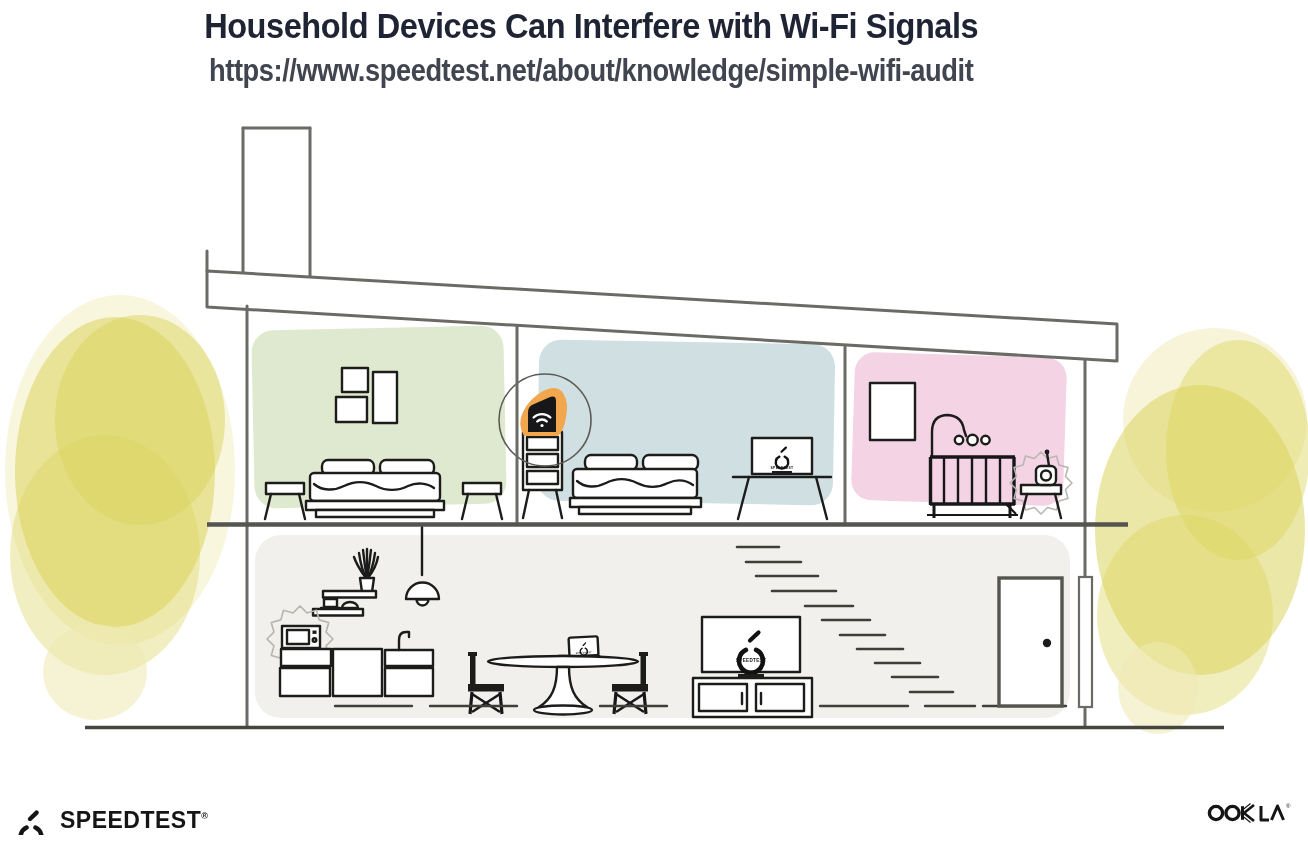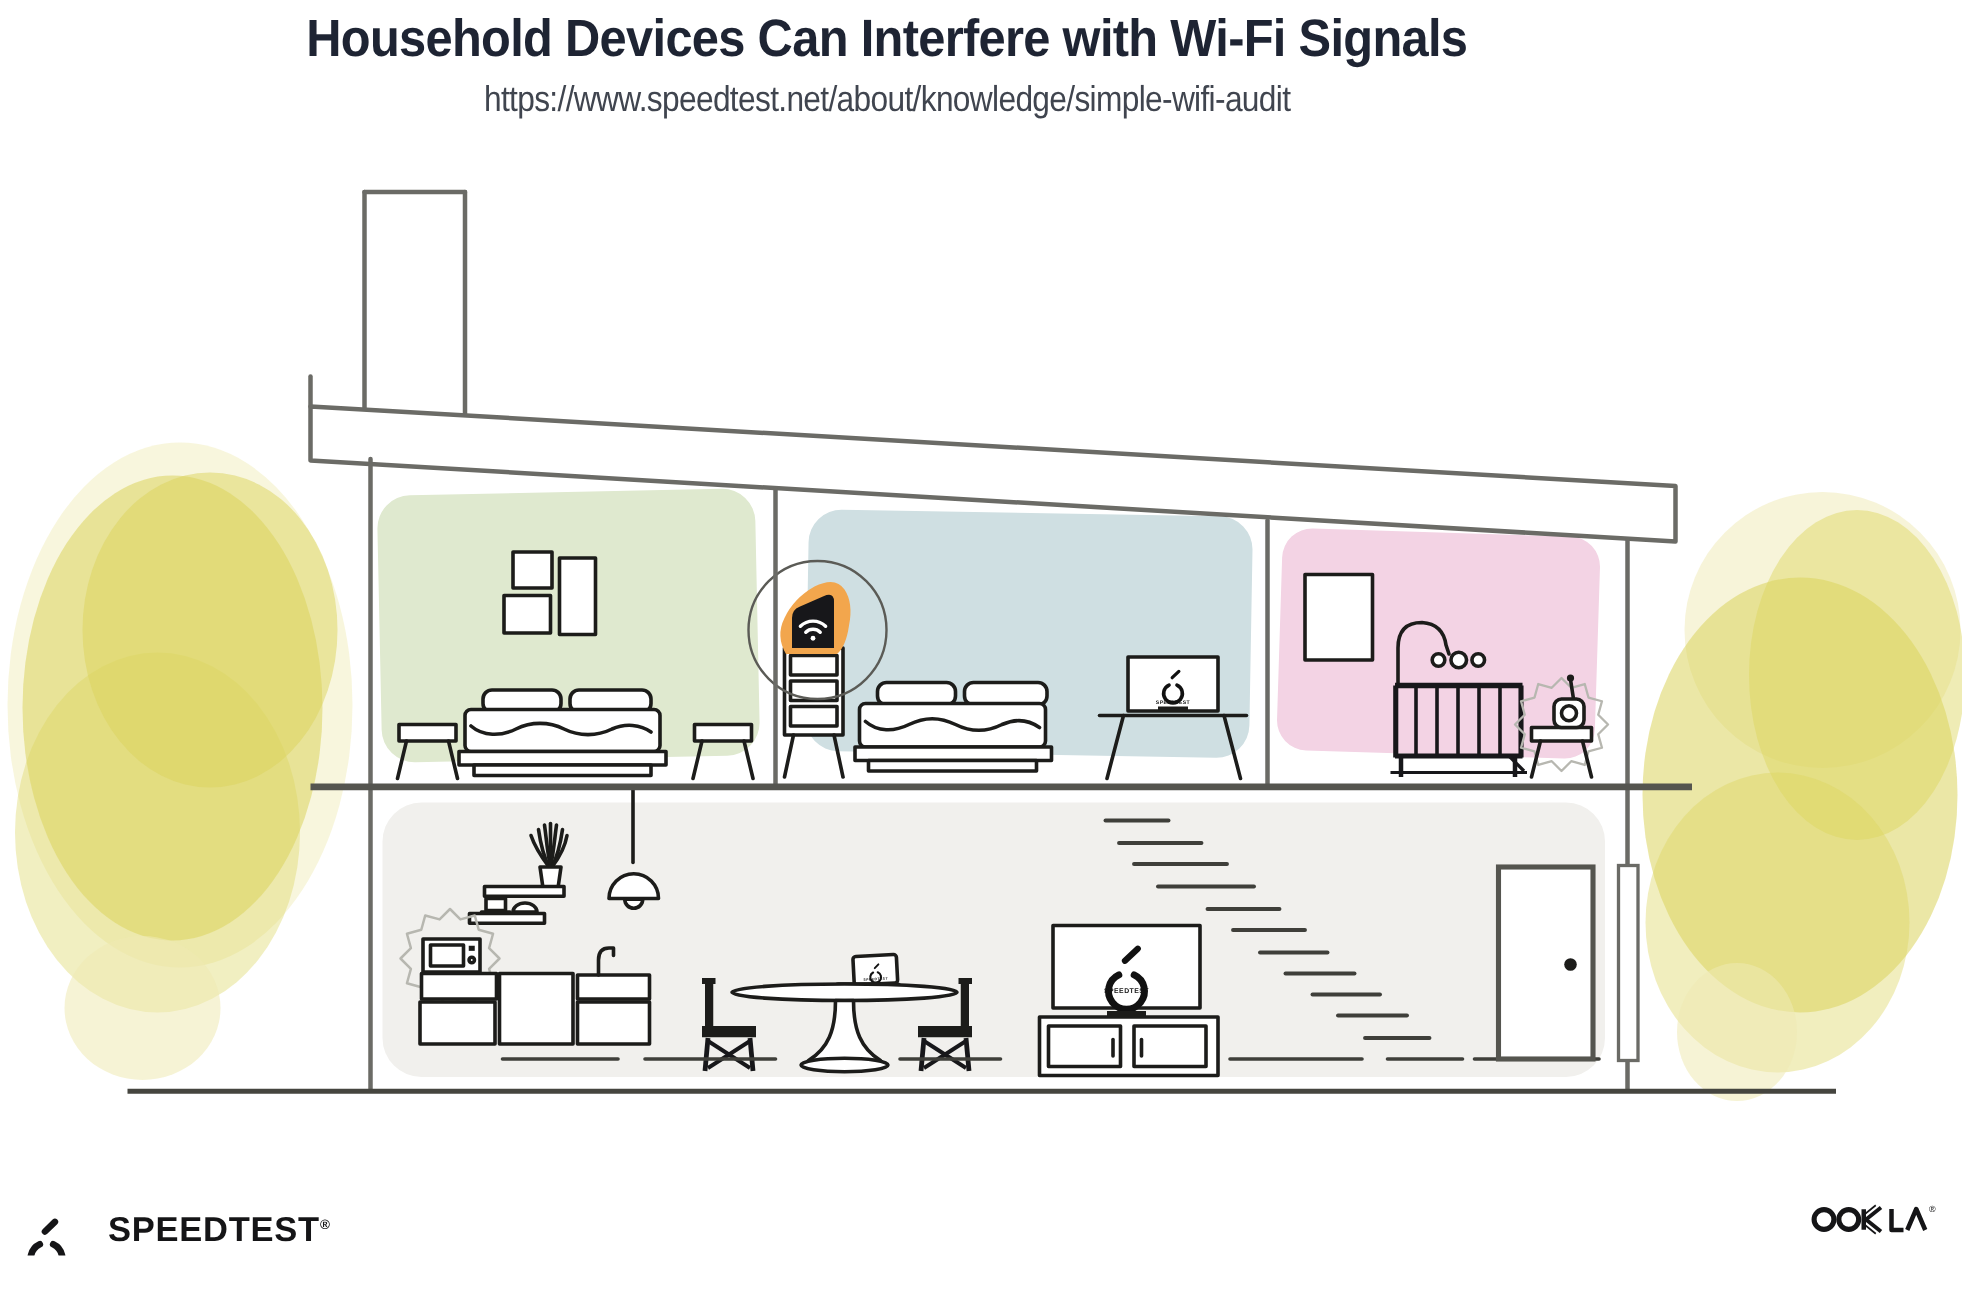--- a/index.html
+++ b/index.html
@@ -12,34 +12,34 @@
   body{
     width:1308px;height:861px;position:relative;background:#ffffff;overflow:hidden;
     font-family:"Liberation Sans",sans-serif;
   }
   .header{position:absolute;top:6px;left:0;width:1183px;text-align:center;}
   .title{
     font-size:35px;font-weight:bold;color:var(--title);letter-spacing:-0.5px;
     display:inline-block;transform:scaleX(.93);transform-origin:center;white-space:nowrap;
   }
   .url{
-    margin-top:7px;font-size:24px;font-weight:400;color:var(--url-text);
+    margin-top:7px;font-size:31px;font-weight:700;color:var(--url-text);
   }
   .url span{display:inline-block;transform:scaleX(.88);transform-origin:center;white-space:nowrap;letter-spacing:-0.5px;}
   svg text{font-family:"Liberation Sans",sans-serif;}
 
   
   .wl{stroke:var(--wall-stroke);stroke-width:3;fill:none;stroke-linecap:round;}
   .ink{stroke:var(--dark-stroke);stroke-width:2.4;fill:none;stroke-linecap:round;stroke-linejoin:round;}
   .inkf{stroke:var(--dark-stroke);stroke-width:2.4;fill:#ffffff;stroke-linejoin:round;}
   .blk{fill:var(--dark-stroke);}
   .spike{stroke:var(--blob-stroke);stroke-width:.05;fill:none;stroke-linejoin:round;}
   .screen-label{font-weight:bold;fill:#161616;letter-spacing:.3px;text-anchor:middle;}
 
-  .footer-left{position:absolute;left:14px;top:799px;display:flex;align-items:flex-end;gap:24px;}
+  .footer-left{position:absolute;left:14px;top:799px;display:flex;align-items:center;gap:12px;}
   .st-word{font-size:23px;font-weight:bold;color:var(--logo-ink);letter-spacing:.5px;line-height:34px;}
   .st-word sup{font-size:9px;font-weight:bold;}
   .footer-right{position:absolute;right:12px;top:799px;}
 </style>
 </head>
 <body>
 
 <div class="header">
   <div class="title">Household Devices Can Interfere with Wi-Fi Signals</div>
   <div class="url"><span>https://www.speedtest.net/about/knowledge/simple-wifi-audit</span></div>

